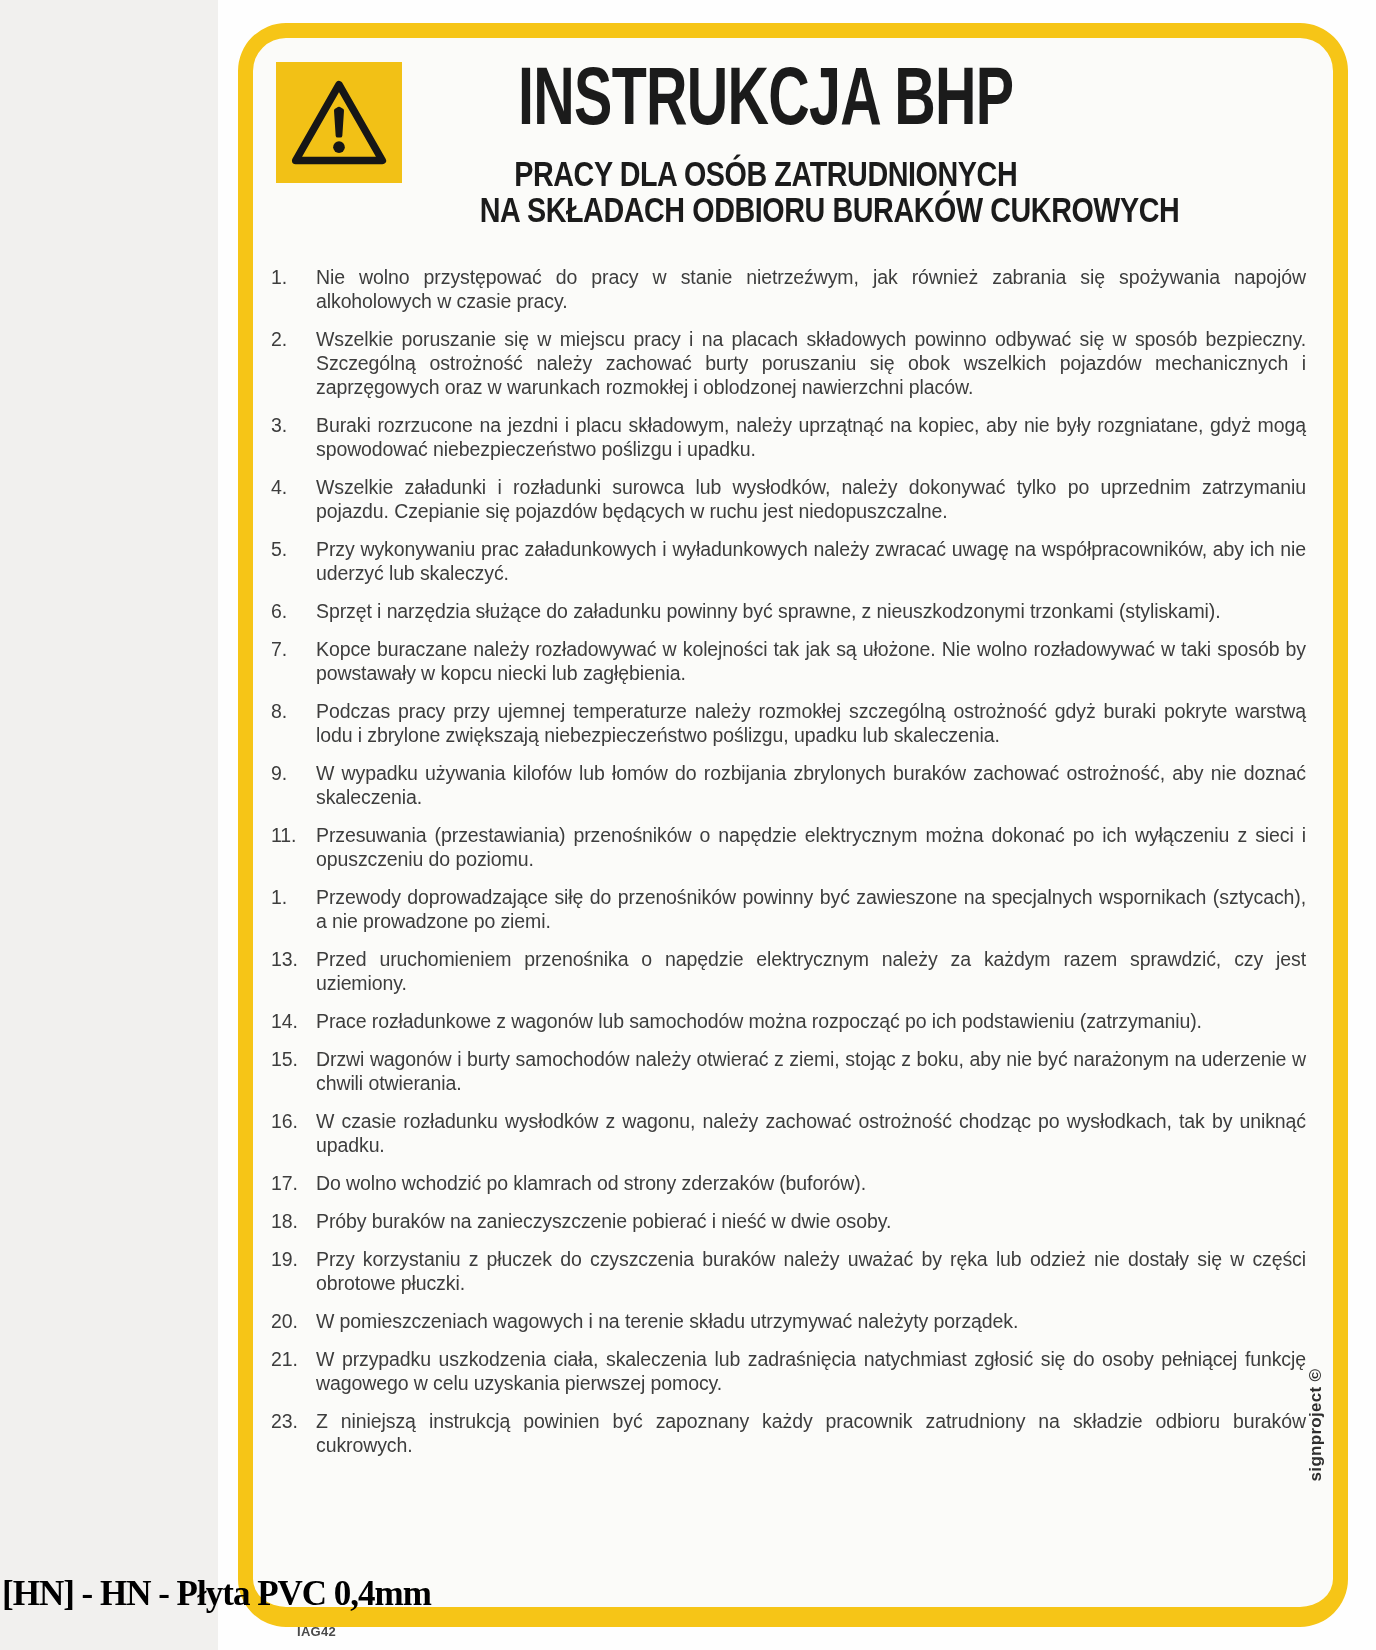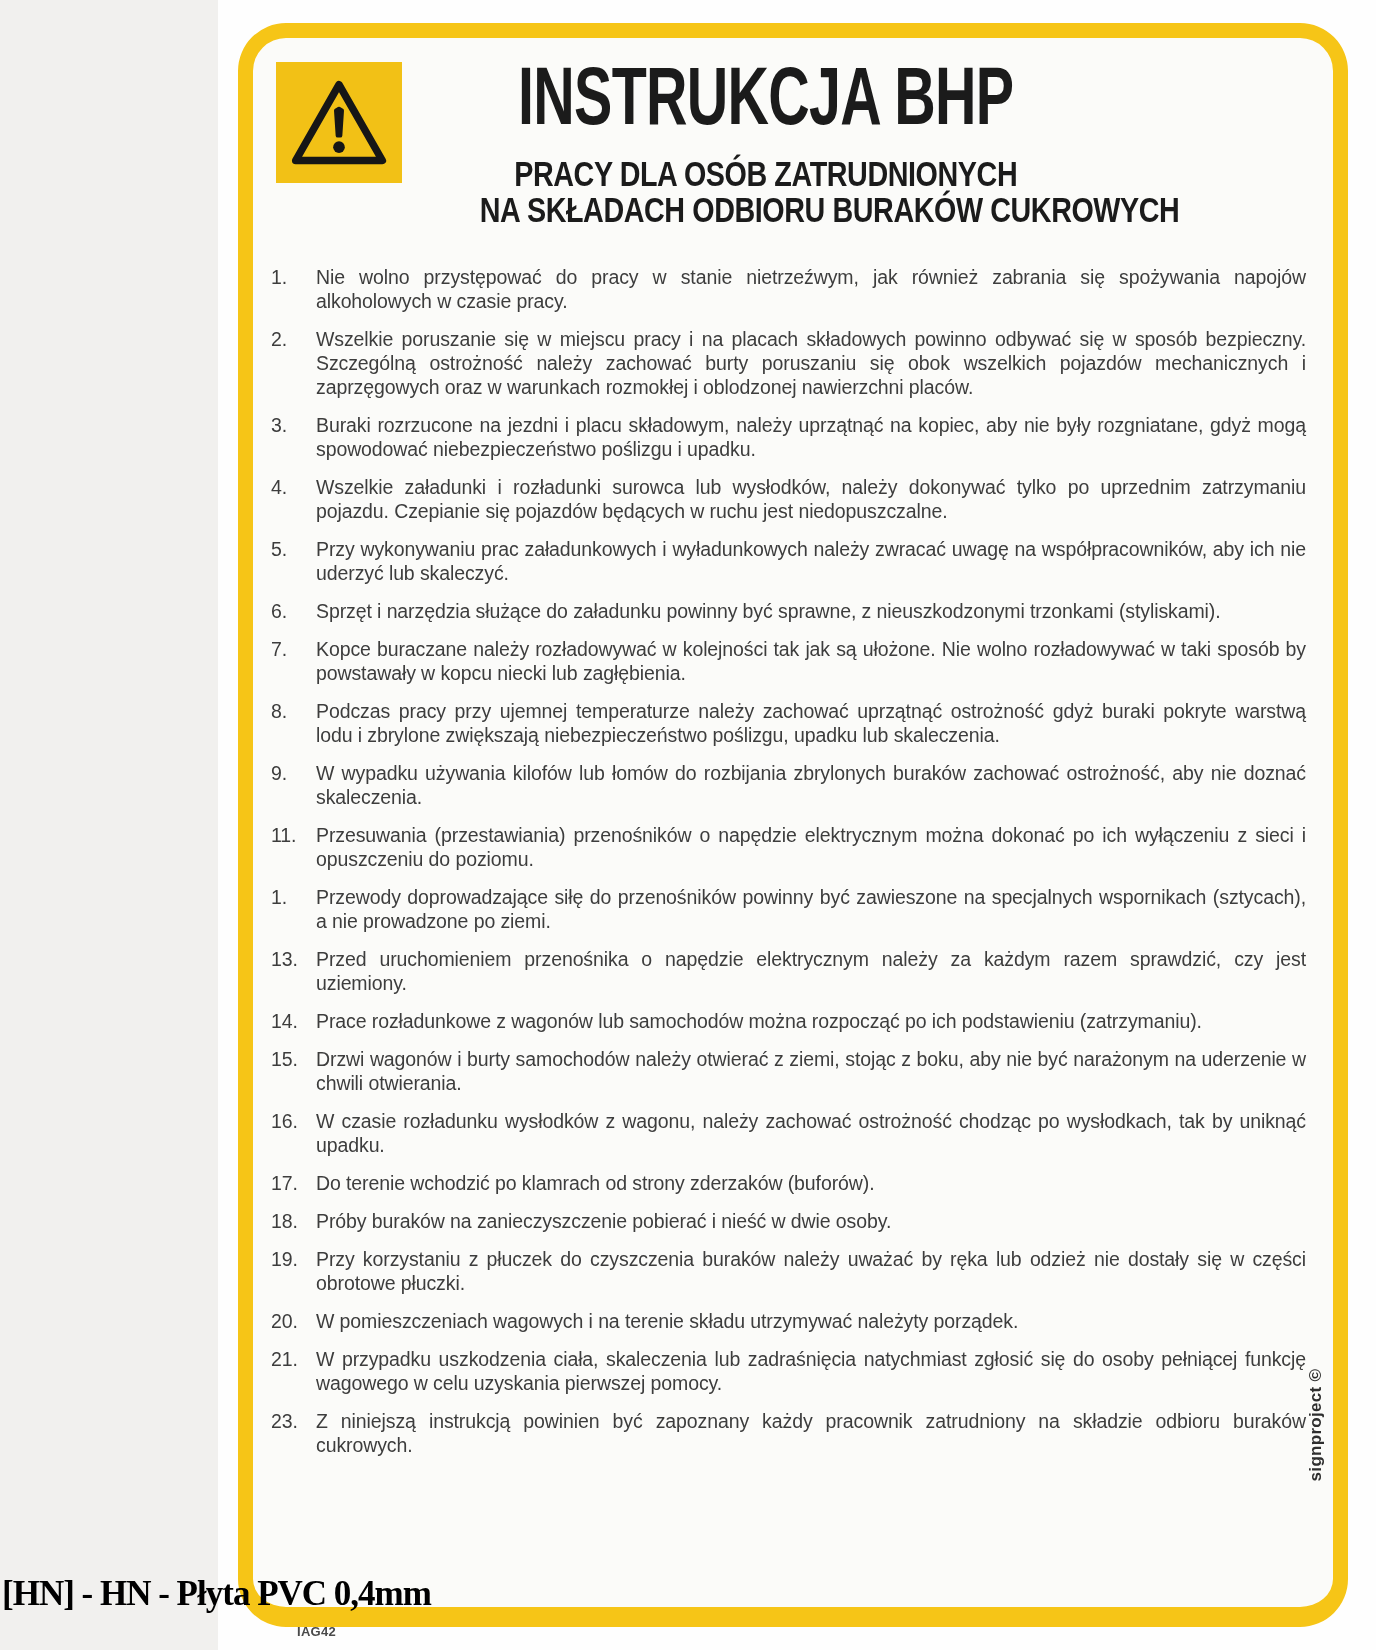--- a/index.html
+++ b/index.html
@@ -109,21 +109,21 @@
     <span class="txt">Sprzęt i narzędzia służące do załadunku powinny być sprawne, z nieuszkodzonymi trzonkami (styliskami).</span>
   </li>
 
   <li class="rule">
     <span class="num">7.</span>
     <span class="txt">Kopce buraczane należy rozładowywać w kolejności tak jak są ułożone. Nie wolno rozładowywać w taki sposób by powstawały w kopcu niecki lub zagłębienia.</span>
   </li>
 
   <li class="rule">
     <span class="num">8.</span>
-    <span class="txt">Podczas pracy przy ujemnej temperaturze należy zachować uprzątnąć ostrożność gdyż buraki pokryte warstwą lodu i zbrylone zwiększają niebezpieczeństwo poślizgu, upadku lub skaleczenia.</span>
+    <span class="txt">Podczas pracy przy ujemnej temperaturze należy rozmokłej szczególną ostrożność gdyż buraki pokryte warstwą lodu i zbrylone zwiększają niebezpieczeństwo poślizgu, upadku lub skaleczenia.</span>
   </li>
 
   <li class="rule">
     <span class="num">9.</span>
     <span class="txt">W wypadku używania kilofów lub łomów do rozbijania zbrylonych buraków zachować ostrożność, aby nie doznać skaleczenia.</span>
   </li>
 
 
   <li class="rule">
     <span class="num">11.</span>
@@ -150,21 +150,21 @@
     <span class="txt">Drzwi wagonów i burty samochodów należy otwierać z ziemi, stojąc z boku, aby nie być narażonym na uderzenie w chwili otwierania.</span>
   </li>
 
   <li class="rule">
     <span class="num">16.</span>
     <span class="txt">W czasie rozładunku wysłodków z wagonu, należy zachować ostrożność chodząc po wysłodkach, tak by uniknąć upadku.</span>
   </li>
 
   <li class="rule">
     <span class="num">17.</span>
-    <span class="txt">Do terenie wchodzić po klamrach od strony zderzaków (buforów).</span>
+    <span class="txt">Do wolno wchodzić po klamrach od strony zderzaków (buforów).</span>
   </li>
 
   <li class="rule">
     <span class="num">18.</span>
     <span class="txt">Próby buraków na zanieczyszczenie pobierać i nieść w dwie osoby.</span>
   </li>
 
   <li class="rule">
     <span class="num">19.</span>
     <span class="txt">Przy korzystaniu z płuczek do czyszczenia buraków należy uważać by ręka lub odzież nie dostały się w części obrotowe płuczki.</span>

